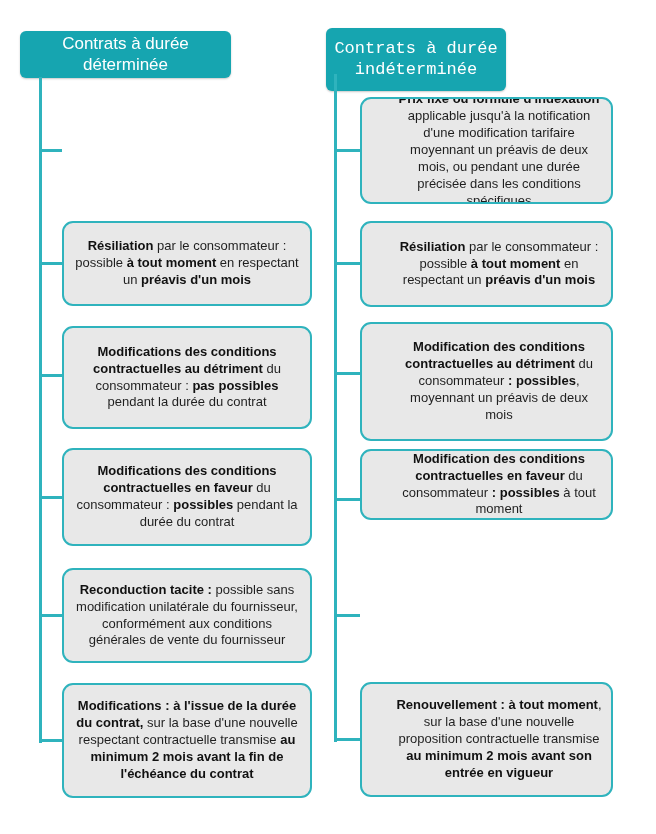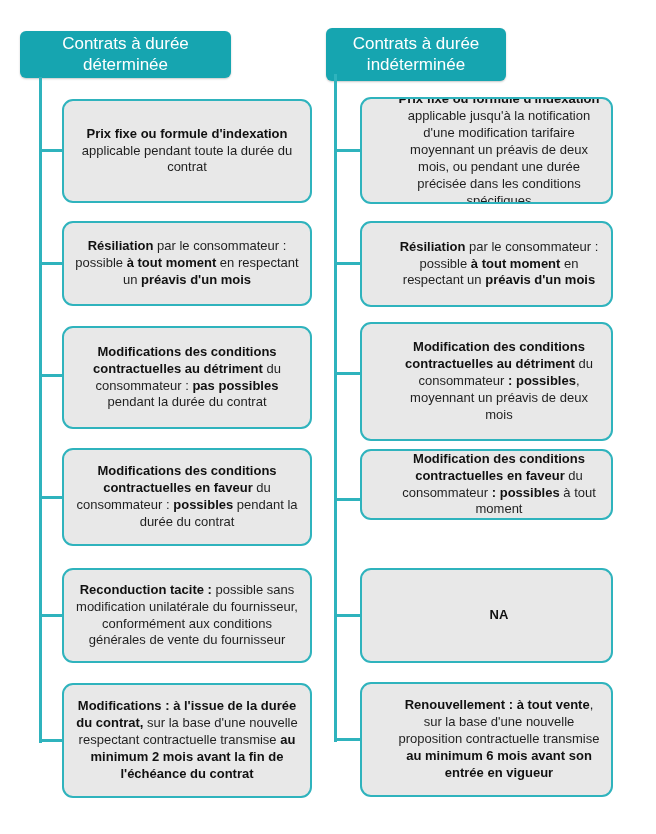--- a/index.html
+++ b/index.html
@@ -14,21 +14,21 @@
     font-family:"Liberation Sans","DejaVu Sans",sans-serif;
   }
   .col{position:absolute;inset:0;}
   .hdr{
     position:absolute;background:var(--header-fill);color:#ffffff;border-radius:6px;
     display:flex;align-items:center;justify-content:center;text-align:center;
     font-size:17px;line-height:1.22;box-shadow:0 1px 2px rgba(0,0,0,.22);
     padding:13px 6px;box-sizing:border-box;
   }
   #hdr-l{left:20px;top:31px;width:211px;height:47px;}
-  #hdr-r{left:326px;top:28px;width:180px;height:53px;}
+  #hdr-r{left:326px;top:28px;width:180px;height:63px;font-family:Liberation Mono, monospace;}
   .trunk{position:absolute;width:3px;background:var(--line);}
   #trunk-l{left:39px;top:77px;height:666px;}
   #trunk-r{left:334px;top:74px;height:668px;}
   .conn{position:absolute;height:3px;background:var(--line);}
   .conn.l{left:41px;width:21px;}
   .conn.r{left:336px;width:24px;}
   #cl1{top:149px}#cl2{top:262px}#cl3{top:374px}#cl4{top:496px}#cl5{top:614px}#cl6{top:739px}
   #cr1{top:149px}#cr2{top:262px}#cr3{top:372px}#cr4{top:498px}#cr5{top:614px}#cr6{top:738px}
   .box{
     position:absolute;background:var(--box-fill);border:2px solid var(--line);
@@ -59,23 +59,20 @@
 
   <div class="col">
     <div class="hdr" id="hdr-l">Contrats à durée déterminée</div>
     <div class="trunk" id="trunk-l"></div>
     <div class="conn l" id="cl1"></div>
     <div class="conn l" id="cl2"></div>
     <div class="conn l" id="cl3"></div>
     <div class="conn l" id="cl4"></div>
     <div class="conn l" id="cl5"></div>
     <div class="conn l" id="cl6"></div>
-    <div class="box l" id="bl1">
-        <span><b>Prix fixe ou formule d'indexation</b><span> applicable pendant toute la durée du contrat</span></span>
-      </div>
     <div class="box l" id="bl2">
         <span><b>Résiliation</b><span> par le consommateur : possible </span><b>à tout moment</b><span> en respectant un </span><b>préavis d'un mois</b></span>
       </div>
     <div class="box l" id="bl3">
         <span><b>Modifications des conditions contractuelles au détriment</b><span> du consommateur : </span><b>pas possibles</b><span> pendant la durée du contrat</span></span>
       </div>
     <div class="box l" id="bl5">
         <span><b>Reconduction tacite :</b><span> possible sans modification unilatérale du fournisseur, conformément aux conditions générales de vente du fournisseur</span></span>
       </div>
     <div class="box l" id="bl4">
@@ -100,21 +97,18 @@
       </div>
     <div class="box r" id="br2">
         <span><b>Résiliation</b><span> par le consommateur : possible </span><b>à tout moment</b><span> en respectant un </span><b>préavis d'un mois</b></span>
       </div>
     <div class="box r" id="br3">
         <span><b>Modification des conditions contractuelles au détriment</b><span> du consommateur </span><b>: possibles</b><span>, moyennant un préavis de deux mois</span></span>
       </div>
     <div class="box r" id="br4">
         <span><b>Modification des conditions contractuelles en faveur</b><span> du consommateur </span><b>: possibles</b><span> à tout moment</span></span>
       </div>
-    <div class="box r" id="br5">
-        <span><b>NA</b></span>
-      </div>
     <div class="box r" id="br6">
-        <span><b>Renouvellement : à tout vente</b><span>, sur la base d'une nouvelle proposition contractuelle transmise </span><b>au minimum 6 mois avant son entrée en vigueur</b></span>
+        <span><b>Renouvellement : à tout moment</b><span>, sur la base d'une nouvelle proposition contractuelle transmise </span><b>au minimum 2 mois avant son entrée en vigueur</b></span>
       </div>
   </div>
 
 </div>
 
 </body></html>

